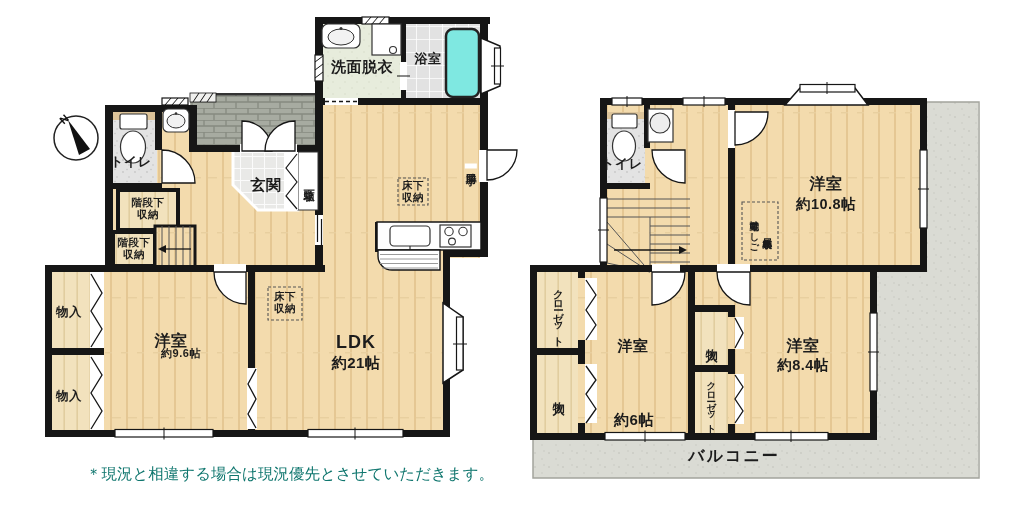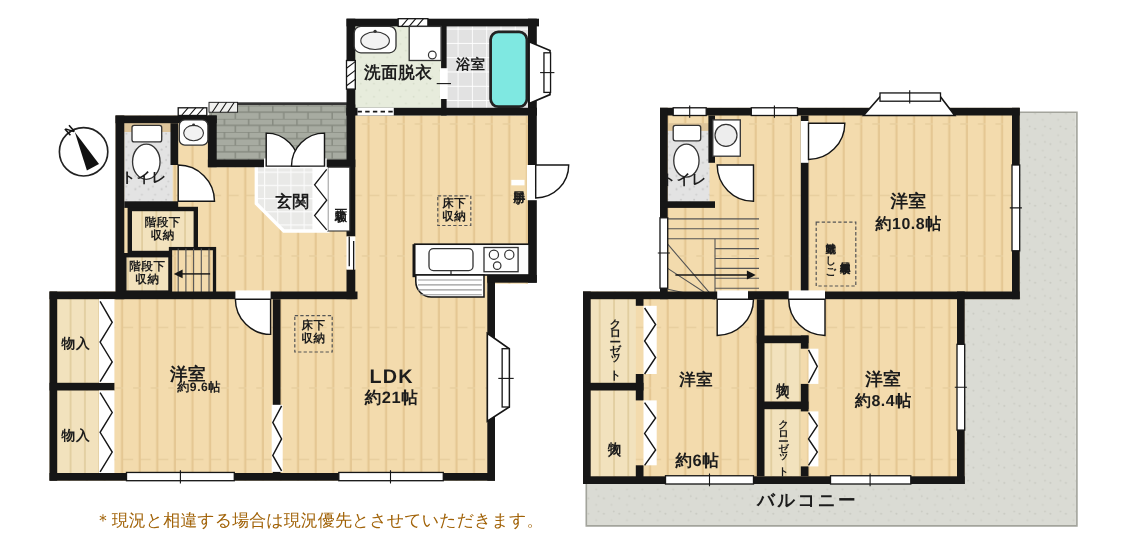--- a/index.html
+++ b/index.html
@@ -4,21 +4,21 @@
 <style>
   html,body{margin:0;padding:0;background:#fff;}
   #stage{position:relative;width:1024px;height:505px;background:#ffffff;overflow:hidden;
          font-family:"Liberation Sans","DejaVu Sans",sans-serif;}
   #plan-svg{position:absolute;left:0;top:0;}
   .lb{position:absolute;transform:translate(-50%,-50%);font-weight:600;color:#1c1c1c;
       white-space:nowrap;letter-spacing:.5px;line-height:1.12;text-align:center;}
   .lb2{display:flex;flex-direction:column;align-items:center;justify-content:center;}
   .v{writing-mode:vertical-rl;text-orientation:upright;letter-spacing:1px;}
   .whitebg{background:#fff;padding:1px 0;}
-  .note{position:absolute;transform:translateY(-50%);font-weight:500;color:#a16207;}
+  .note{position:absolute;transform:translateY(-50%);font-weight:500;color:#0f766e;}
   .nlabel{position:absolute;transform:translate(-50%,-50%) rotate(-42deg);font-weight:700;color:#111;}
 </style>
 </head>
 <body>
 
 <div id="stage">
 
 <svg id="plan-svg" width="1024" height="505" viewBox="0 0 1024 505">
   <defs>
     <pattern id="wood" width="16" height="120" patternUnits="userSpaceOnUse">

